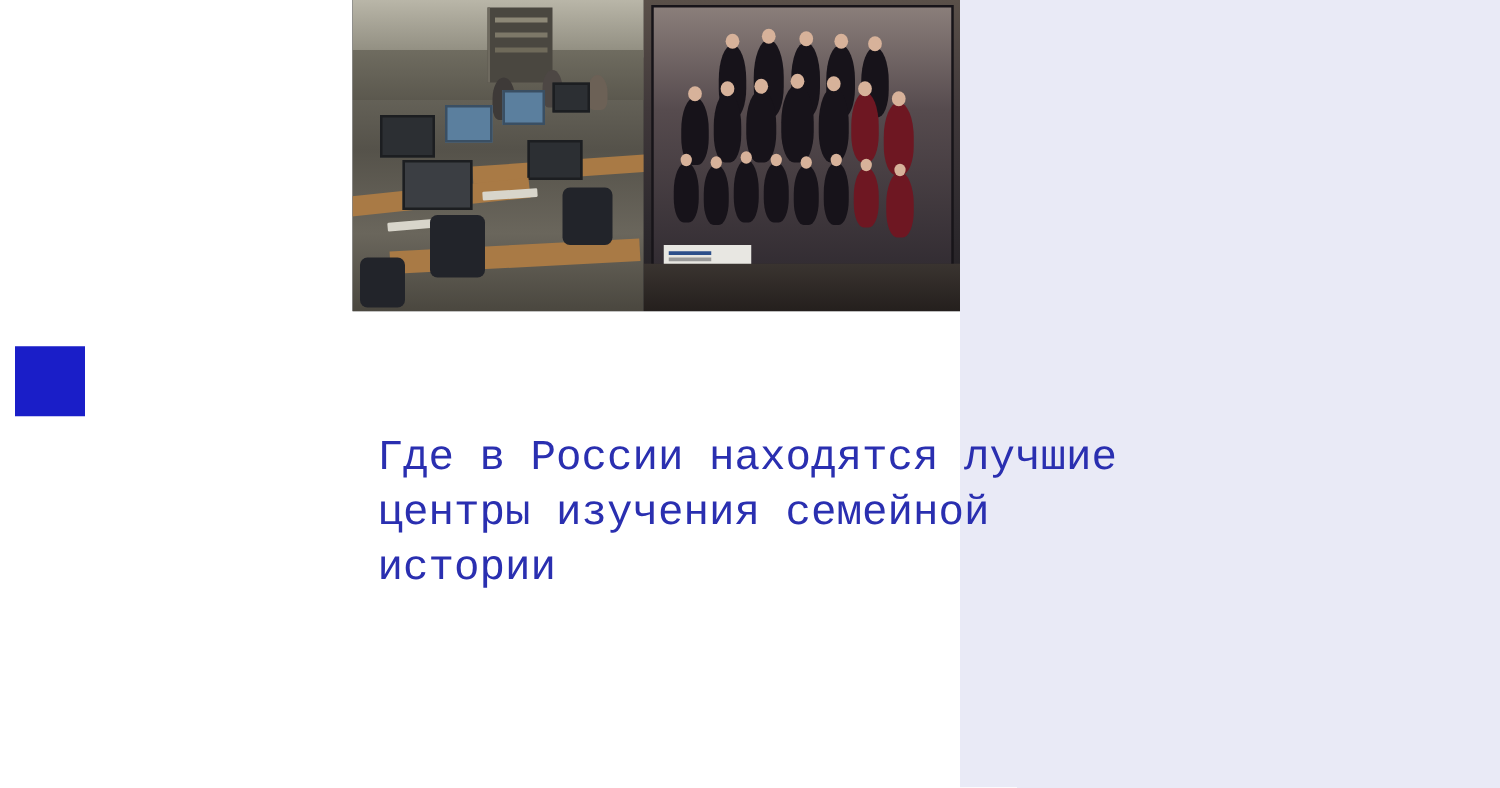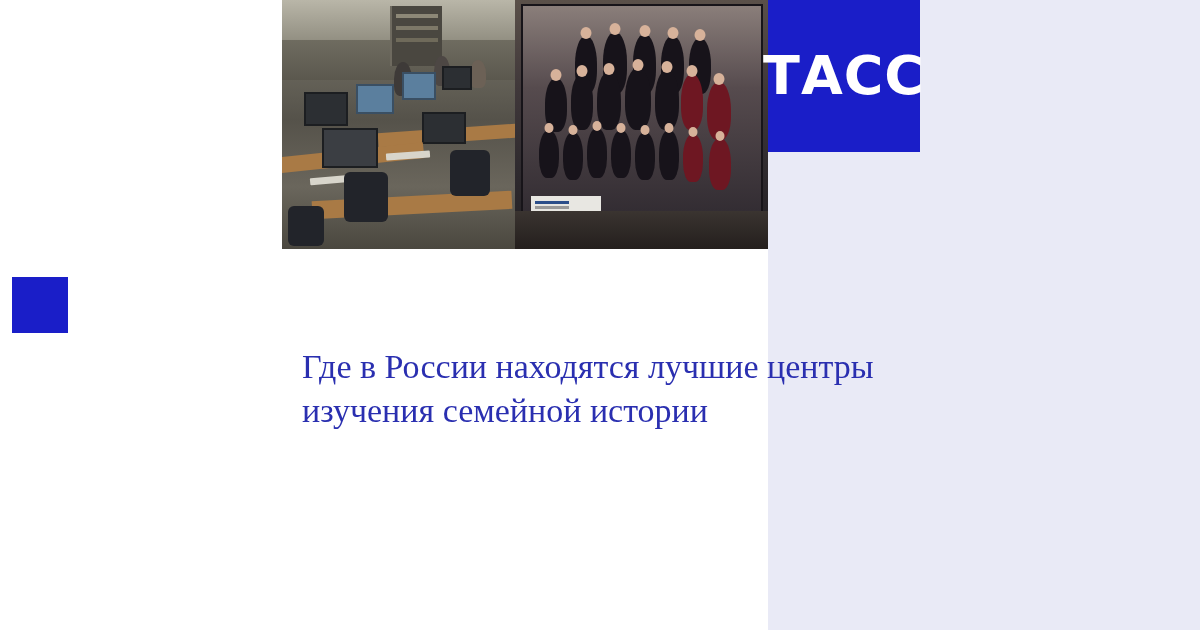--- a/index.html
+++ b/index.html
@@ -174,21 +174,21 @@
   .headline .lead {
     color: #1a1ec8;
     font-family: "DejaVu Sans", sans-serif;
     font-weight: 700;
     font-size: 34px;
     line-height: 44px;
     margin: 0;
   }
   .headline .rest {
     color: #2a2fb0;
-    font-family: Liberation Serif, serif;
+    font-family: Liberation Mono, monospace;
     font-weight: 400;
     font-size: 34px;
     line-height: 44px;
     margin: 0;
   }
 </style>
 </head>
 <body>
 
 <div class="card">
@@ -289,21 +289,18 @@
             <span class="head"></span>
           </div>
       </div>
       <div class="wall-label">
           <i></i>
         </div>
       <div class="floor-right"></div>
     </div>
   </div>
 
-  <div class="logo">
-    <span class="logo-text">ТАСС</span>
-  </div>
 
   <div class="headline">
     <p class="rest">Где в России находятся лучшие центры изучения семейной истории</p>
   </div>
 
 </div>
 
 </body></html>

